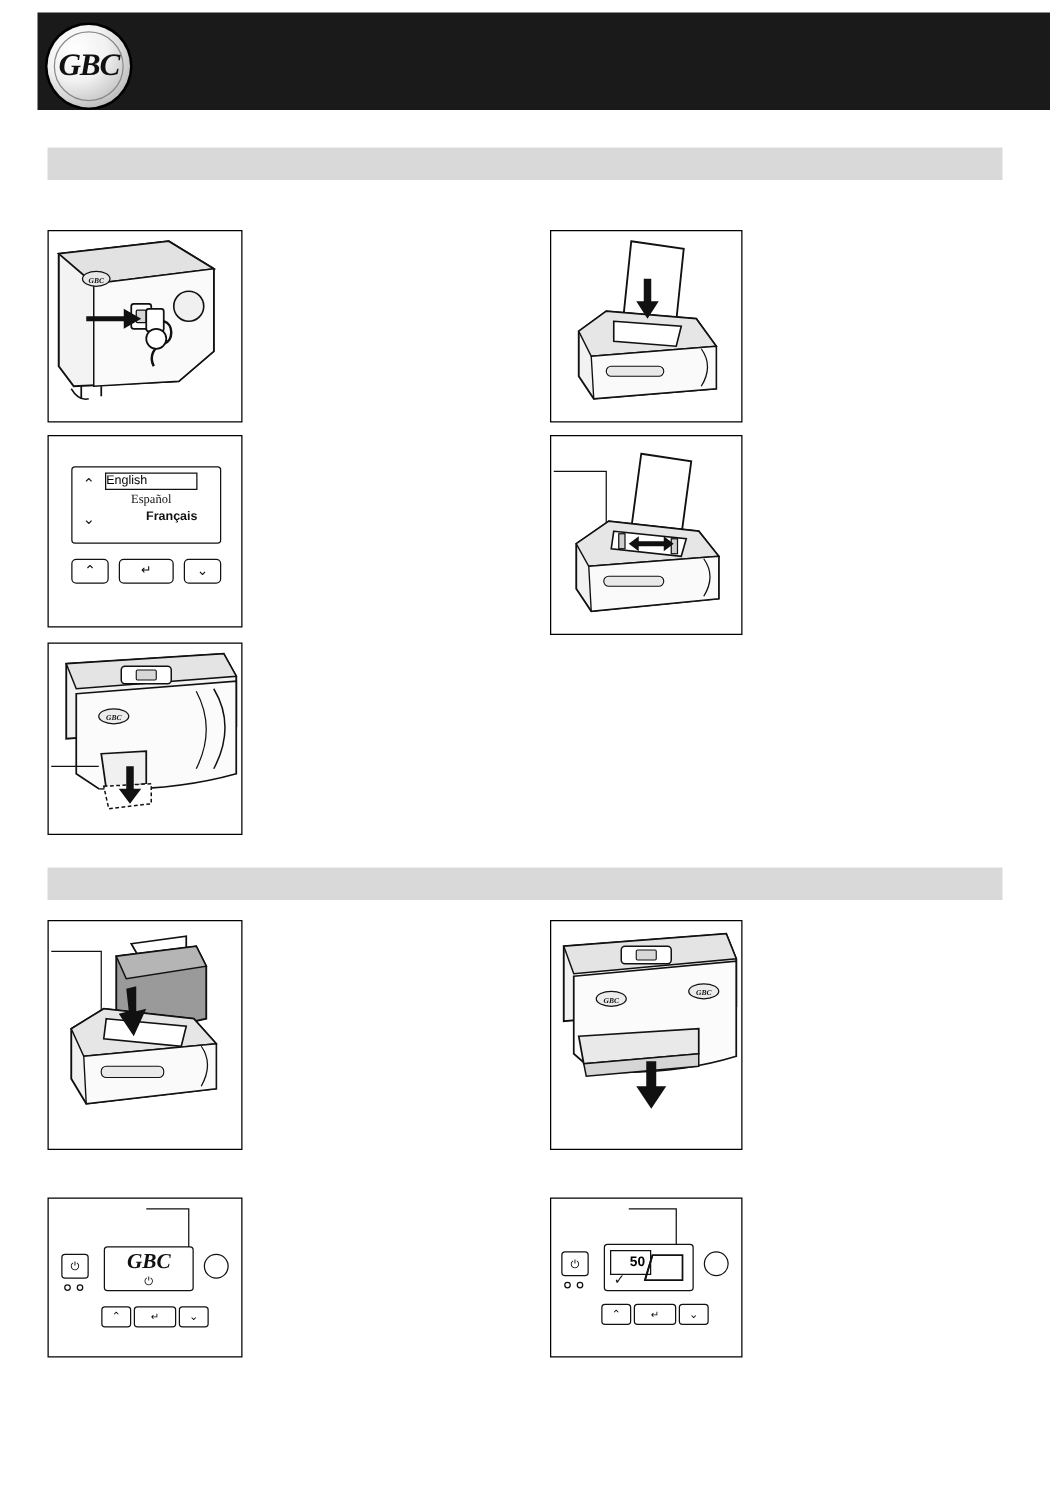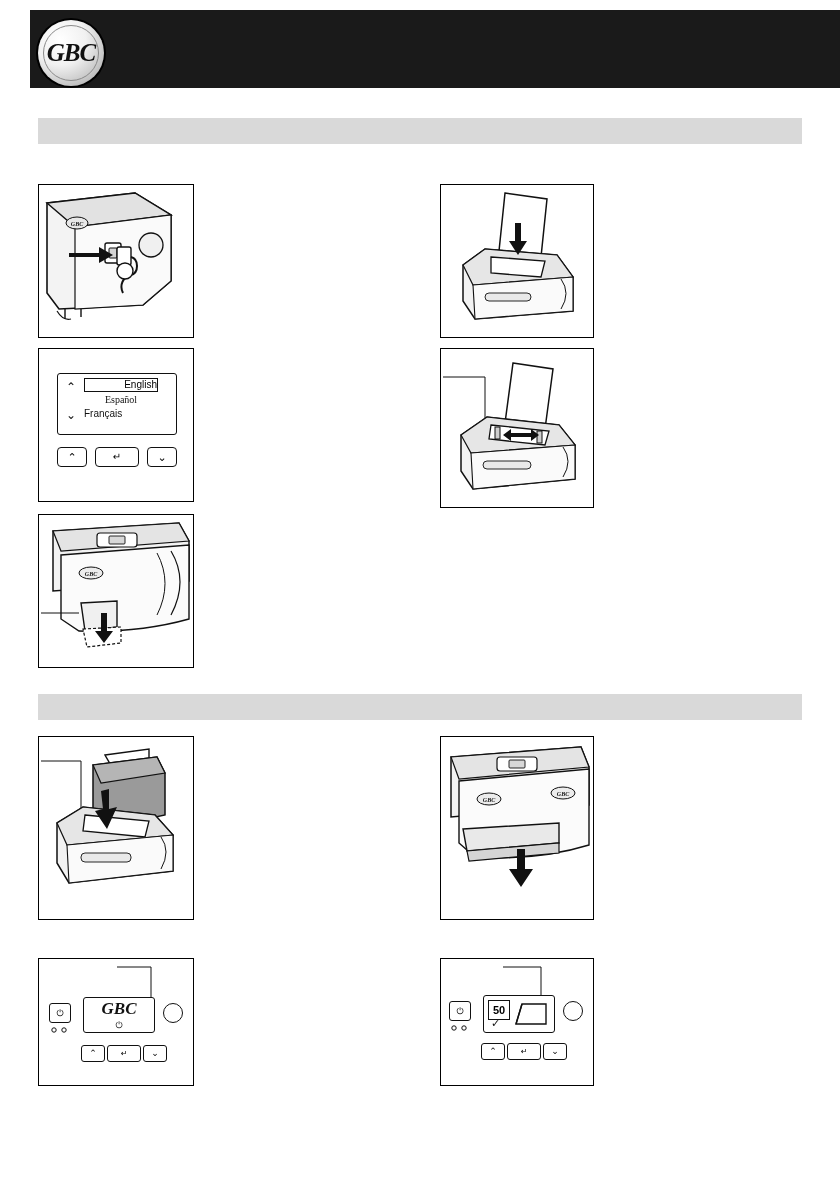--- a/index.html
+++ b/index.html
@@ -123,23 +123,23 @@
     <path d="M26 124 L26 134 M42 124 L42 132" stroke="#111" stroke-width="1.4" fill="none"></path>
     <path d="M18 126 q6 10 14 8" fill="none" stroke="#111" stroke-width="1.2"></path>
   </svg>
 </div>
 
 <div class="fig" id="fig-language-menu" style="left:38px; top:348px; width:154px; height:152px;">
 
   <div style="position:absolute; left:18px; top:24px; width:118px; height:60px; border:1.5px solid #111; border-radius:3px; background:#fff;">
     <div style="position:absolute; left:8px; top:6px; font-size:12px; color:#111;">⌃</div>
     <div style="position:absolute; left:8px; top:34px; font-size:12px; color:#111;">⌄</div>
-    <div style="position:absolute; left:26px; top:4px; width:74px; height:14px; border:1px solid #111; box-sizing:border-box; font-size:10px; line-height:12px; text-align:right;">English</div>
+    <div style="position:absolute; left:26px; top:4px; width:74px; height:14px; border:1px solid #111; box-sizing:border-box; font-size:10px; line-height:12px; text-align:left;">English</div>
     <div style="position:absolute; left:26px; top:20px; width:74px; font-size:10px; line-height:12px; text-align:center; color:#111;font-family:Liberation Serif, serif;">Español</div>
-    <div style="position:absolute; left:26px; top:34px; width:74px; font-size:10px; line-height:12px; text-align:left; color:#111;">Français</div>
+    <div style="position:absolute; left:26px; top:34px; width:74px; font-size:10px; line-height:12px; text-align:right; color:#111;font-weight:bold;">Français</div>
   </div>
 
   <div style="position:absolute; left:18px; top:98px; width:28px; height:18px; border:1.5px solid #111; border-radius:4px; font-size:11px; text-align:center; line-height:18px;">⌃</div>
   <div style="position:absolute; left:56px; top:98px; width:42px; height:18px; border:1.5px solid #111; border-radius:4px; font-size:10px; text-align:center; line-height:18px;">↵</div>
   <div style="position:absolute; left:108px; top:98px; width:28px; height:18px; border:1.5px solid #111; border-radius:4px; font-size:11px; text-align:center; line-height:18px;">⌄</div>
 </div>
 
 <div class="fig" id="fig-tray-open" style="left:38px; top:514px; width:154px; height:152px;">
   <svg width="154" height="152" viewBox="0 0 154 152" class="svgfill">
 
@@ -271,21 +271,21 @@
   </svg>
 </div>
 
 <div class="fig" id="fig-settings-panel" style="left:440px; top:958px; width:152px; height:126px;">
 
   <svg width="152" height="126" style="position:absolute; left:0; top:0;">
     <path d="M62 8 L100 8 L100 40" stroke="#111" stroke-width="1" fill="none"></path>
   </svg>
 
   <div style="position:absolute; left:42px; top:36px; width:70px; height:36px; border:1.5px solid #111; border-radius:3px; background:#fff;">
-    <div style="position:absolute; left:4px; top:4px; width:20px; height:18px; border:1.4px solid #111; font-size:11px; font-weight:bold; text-align:center; line-height:18px;">50</div>
+    <div style="position:absolute; left:4px; top:4px; width:20px; height:18px; border:1.4px solid #111; font-size:11px; font-weight:bold; text-align:center; line-height:18px;padding-left:11px;">50</div>
     <div style="position:absolute; left:7px; top:21px; font-size:11px; color:#111;">✓</div>
     <svg style="position:absolute; left:28px; top:4px;" width="38" height="28">
       <path d="M4 24 L10 4 L34 4 L34 24 Z" fill="none" stroke="#111" stroke-width="1.4"></path>
       <path d="M10 4 L4 24" fill="none" stroke="#111" stroke-width="1.4"></path>
     </svg>
   </div>
 
   <div style="position:absolute; left:8px; top:42px; width:20px; height:18px; border:1.5px solid #111; border-radius:3px; font-size:9px; text-align:center; line-height:18px;">⏻</div>
   <svg style="position:absolute; left:8px; top:64px;" width="22" height="10">
     <circle cx="5" cy="5" r="2.2" fill="none" stroke="#111" stroke-width="1"></circle>

